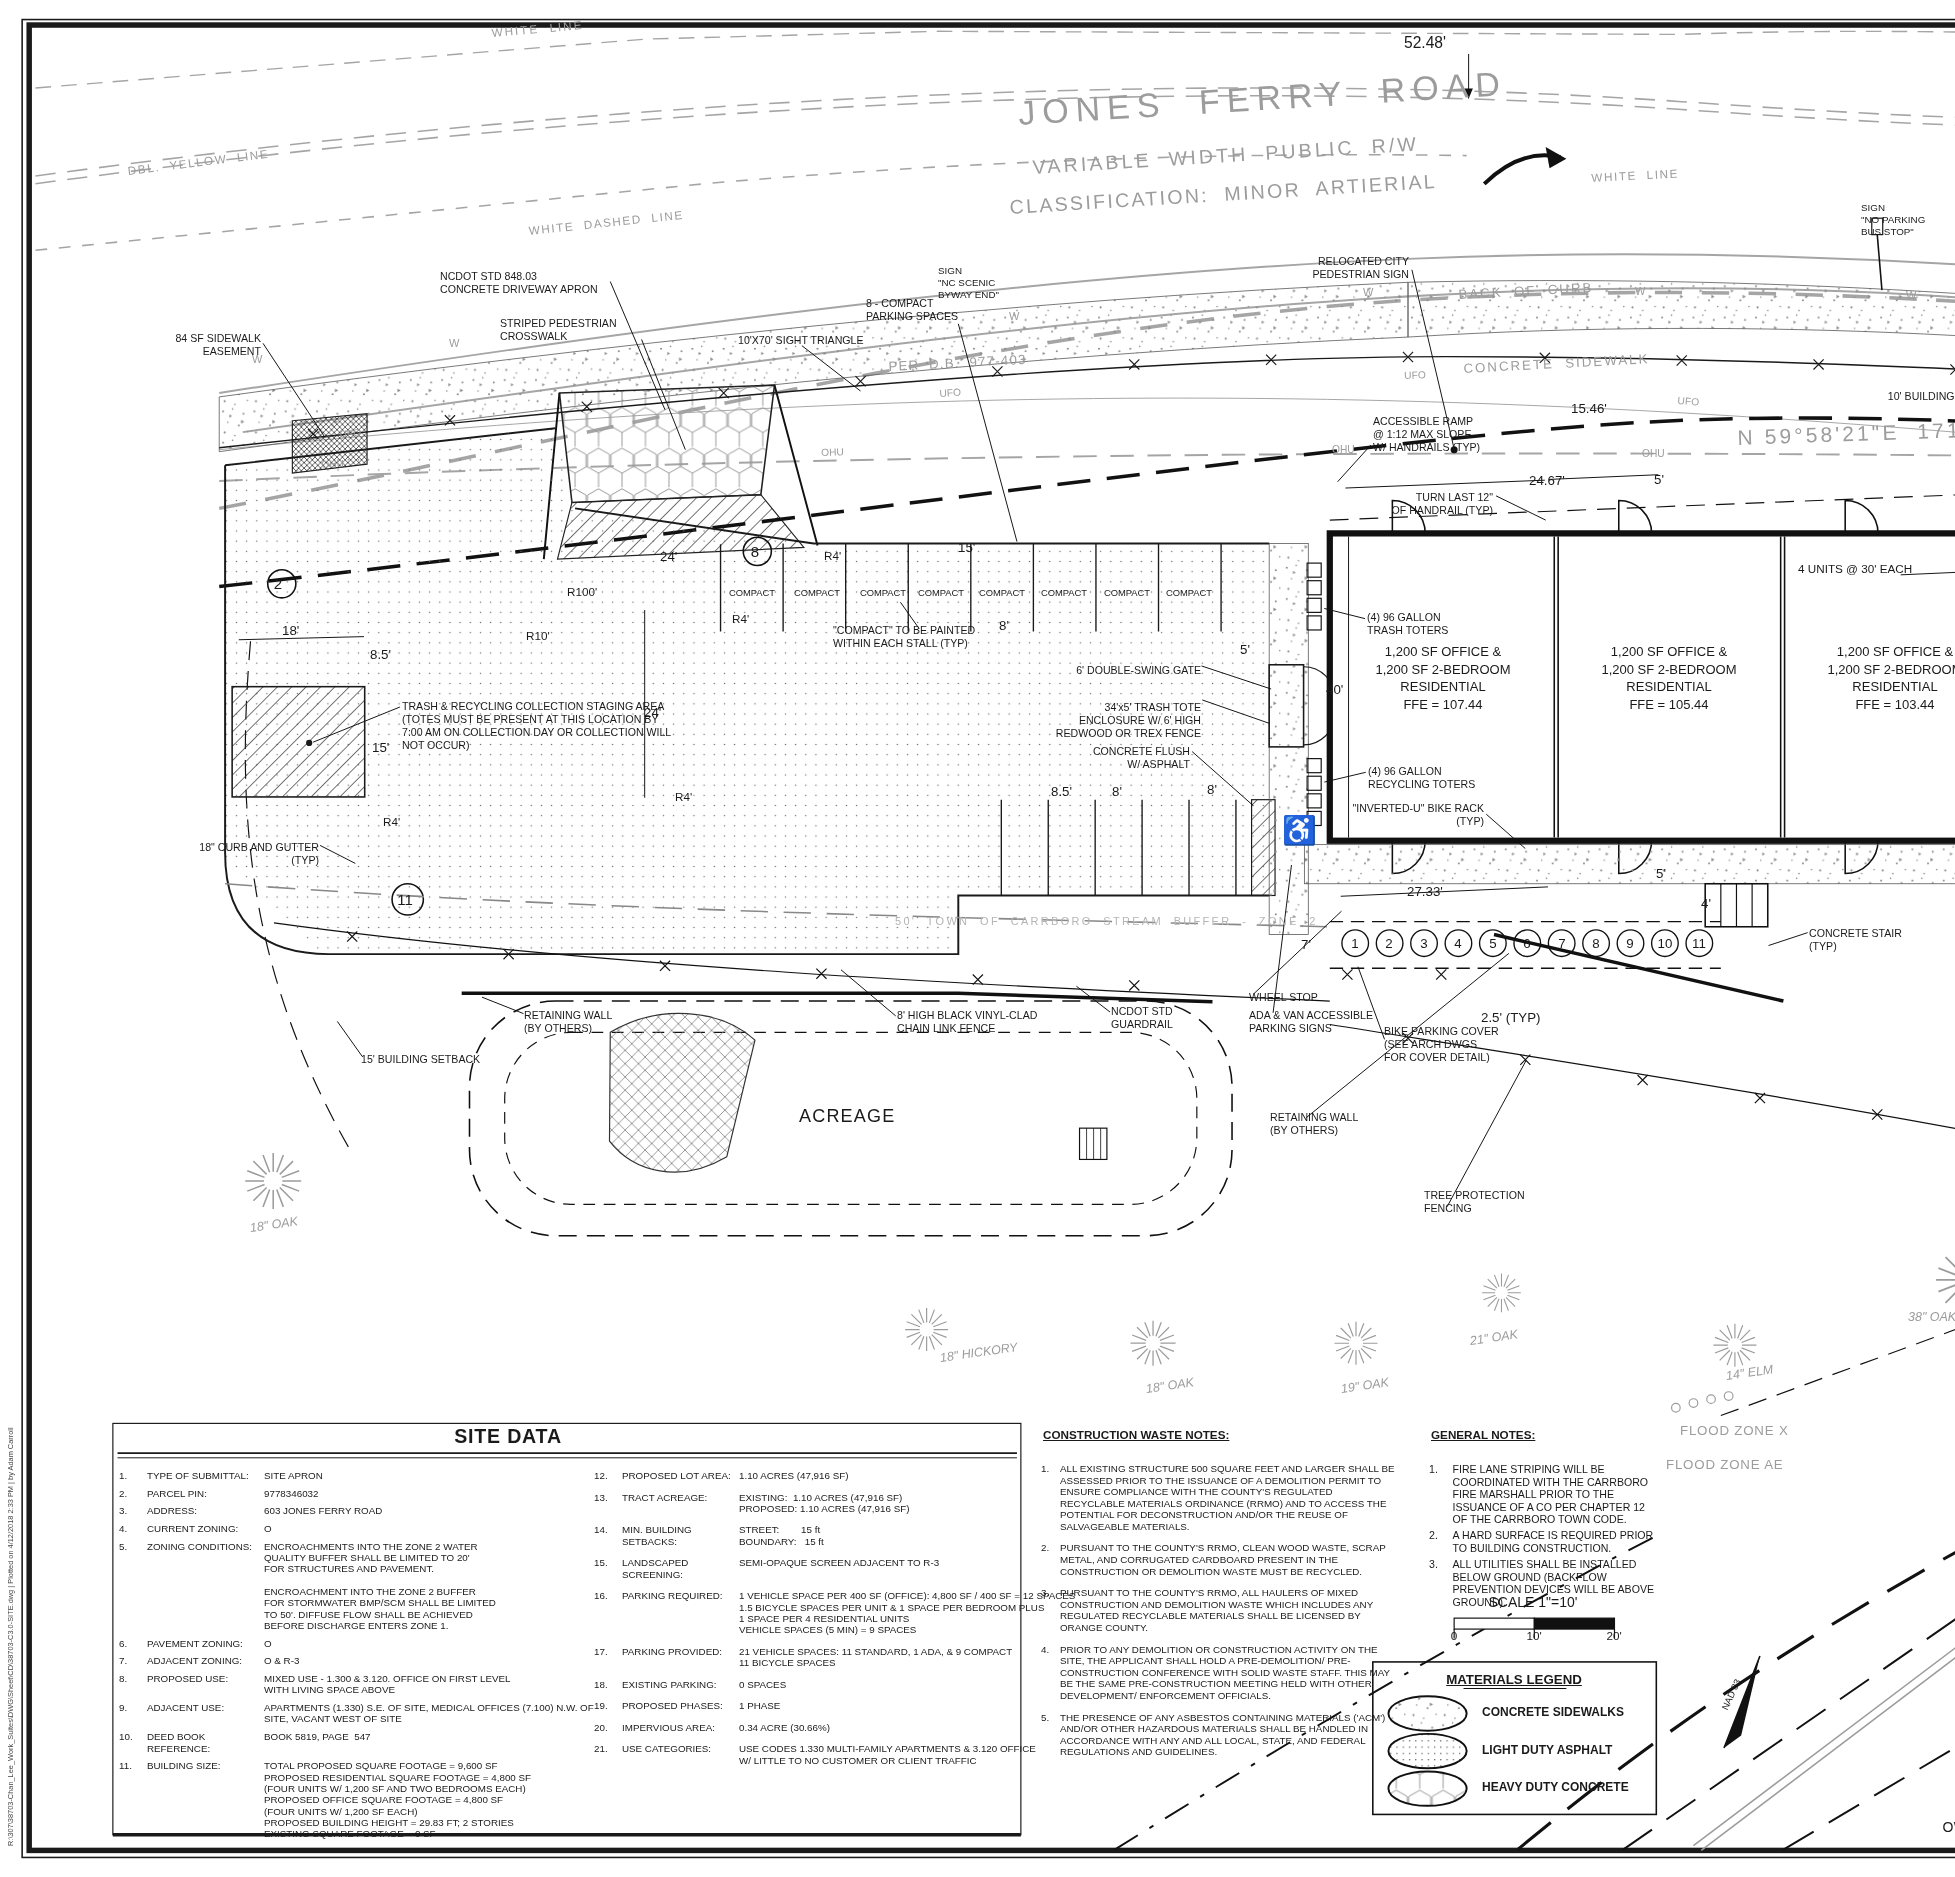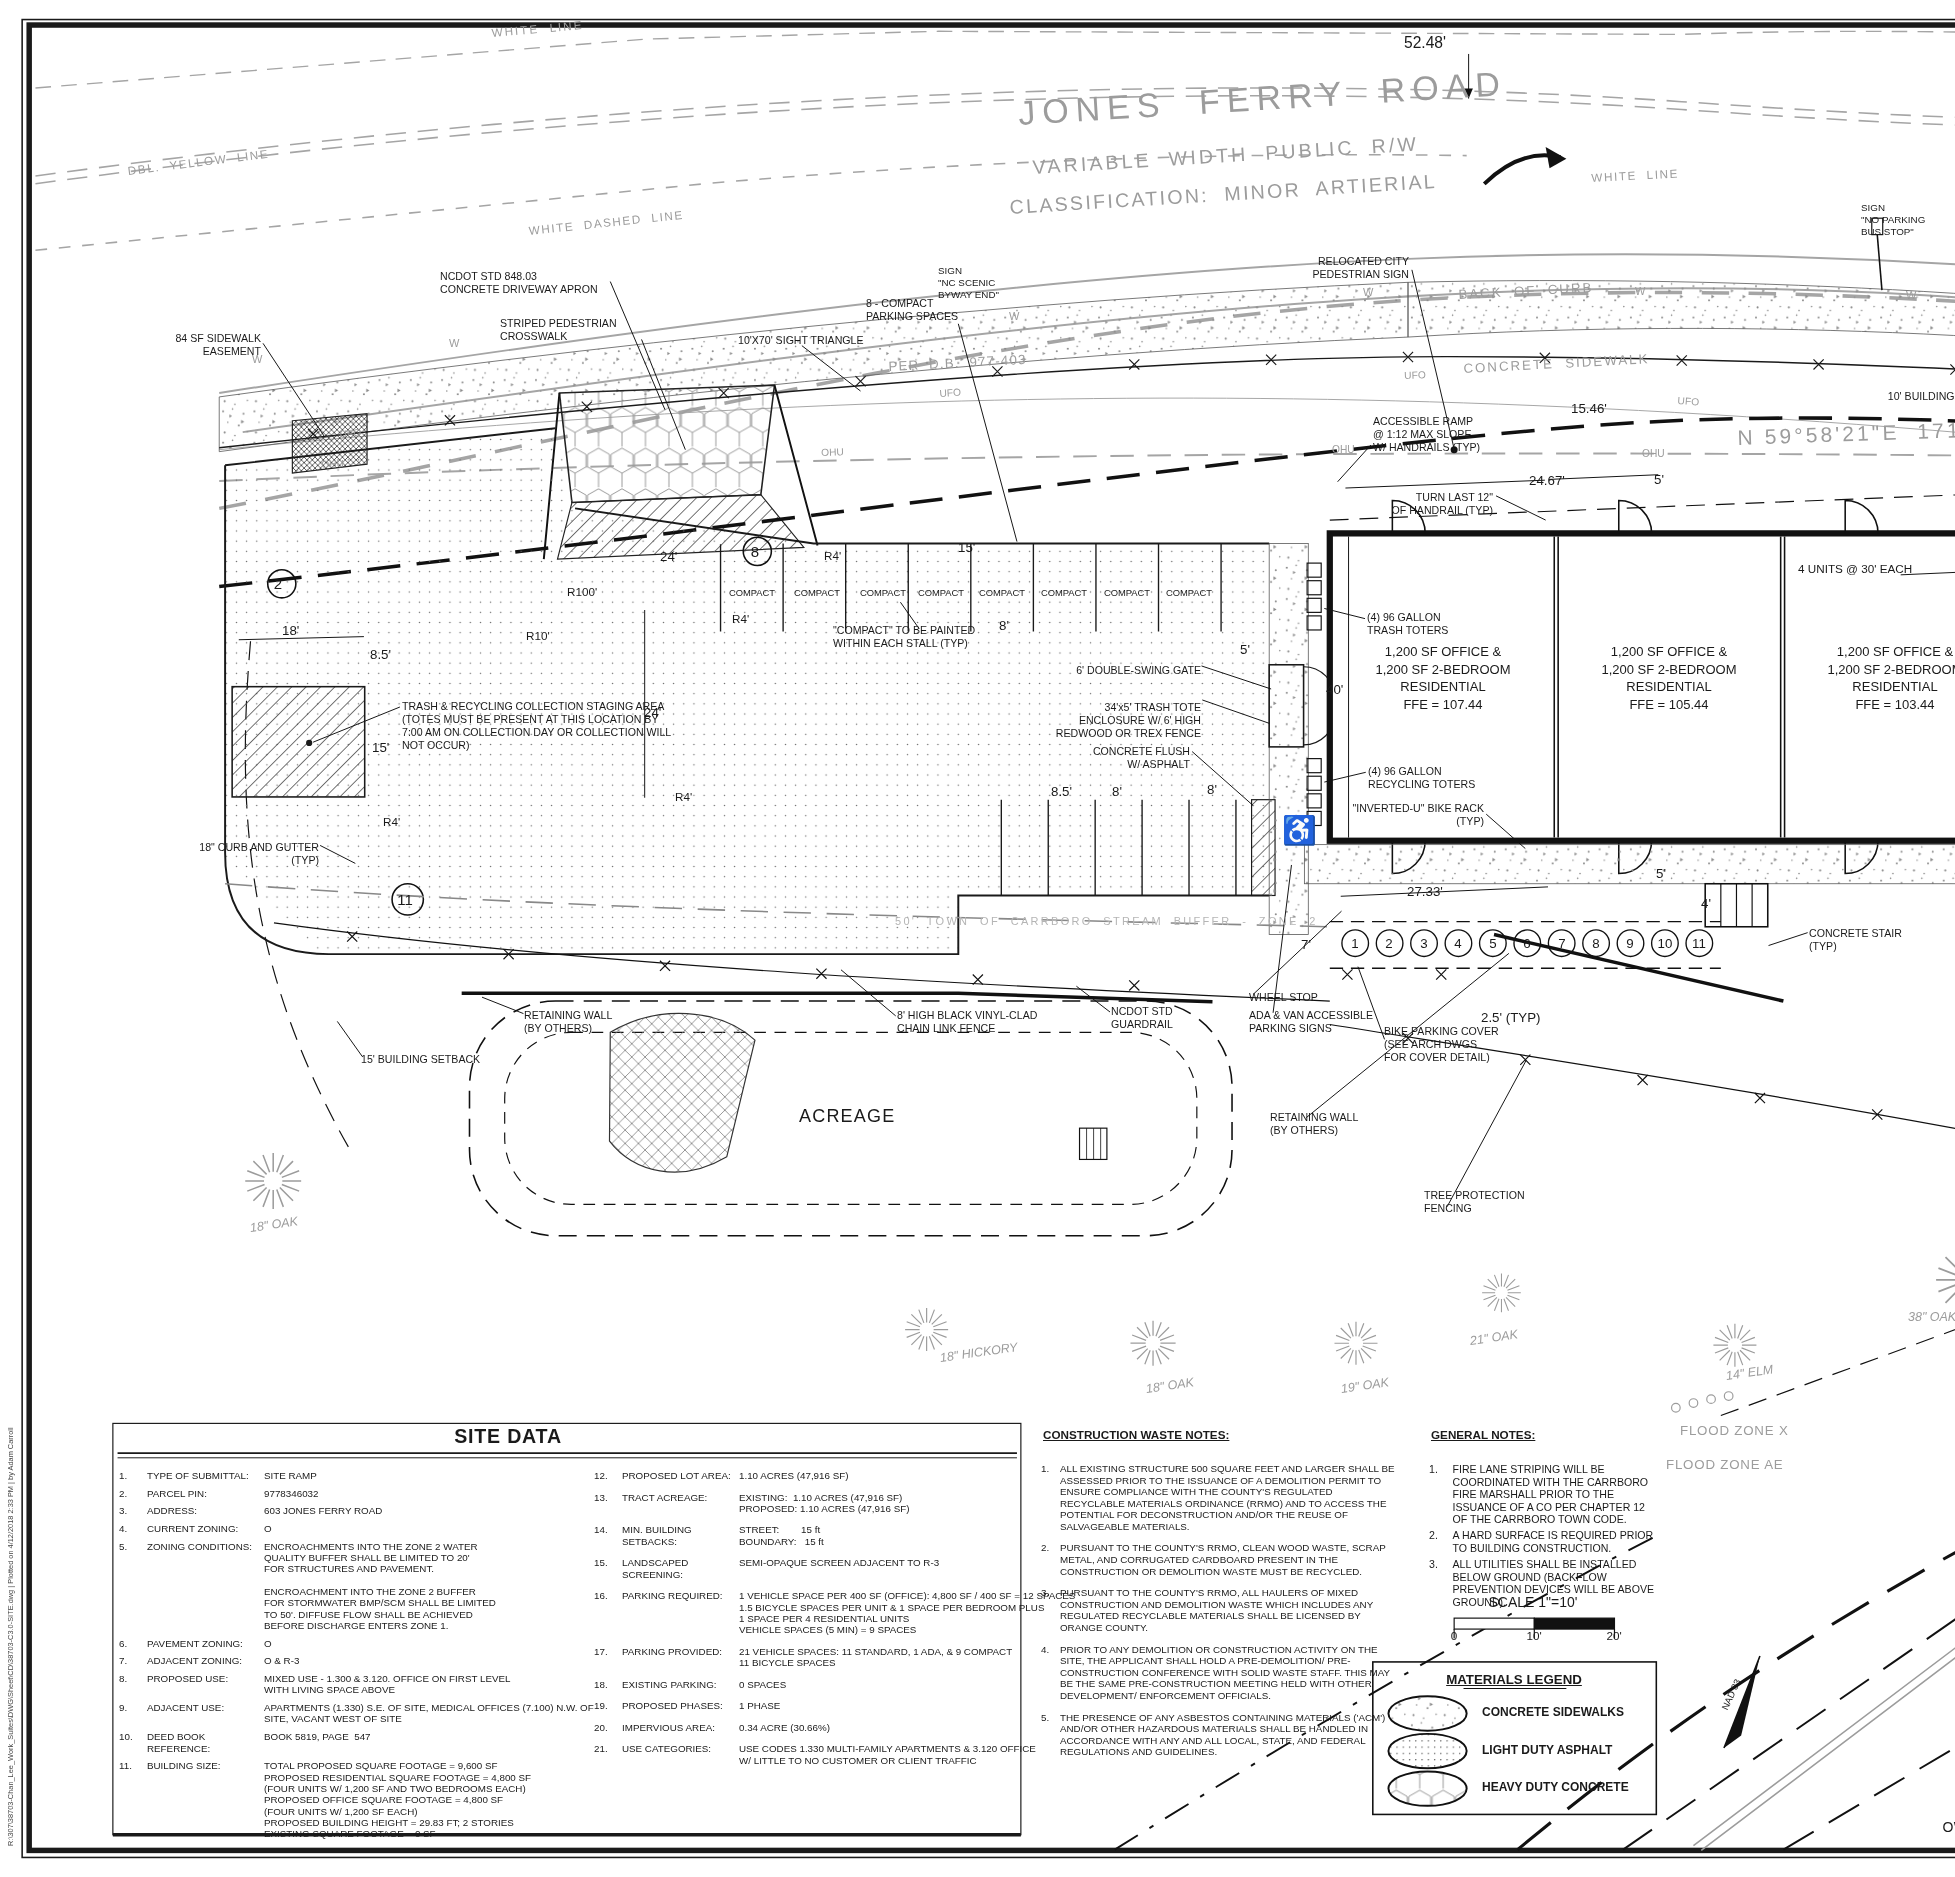--- a/index.html
+++ b/index.html
@@ -529,21 +529,21 @@
       <div class="plan-label" style="left: 1482px; top: 1705px; font-size: 12px; color: rgb(26, 26, 26); transform: translate(0px, 0px) rotate(0deg); transform-origin: 0px 0px; font-weight: 700;">CONCRETE SIDEWALKS</div>
       <div class="plan-label" style="left: 1482px; top: 1743px; font-size: 12px; color: rgb(26, 26, 26); transform: translate(0px, 0px) rotate(0deg); transform-origin: 0px 0px; font-weight: 700;">LIGHT DUTY ASPHALT</div>
       <div class="plan-label" style="left: 1482px; top: 1780px; font-size: 12px; color: rgb(26, 26, 26); transform: translate(0px, 0px) rotate(0deg); transform-origin: 0px 0px; font-weight: 700;">HEAVY DUTY CONCRETE</div>
     </div>
 
   <div class="sd-col" style="left:119px;top:1470px;width:463px;">
 
       <div class="sd-item">
         <span class="sd-num">1.</span>
         <span class="sd-label">TYPE OF SUBMITTAL:</span>
-        <span class="sd-value">SITE RAMP</span>
+        <span class="sd-value">SITE APRON</span>
       </div>
 
       <div class="sd-item">
         <span class="sd-num">2.</span>
         <span class="sd-label">PARCEL PIN:</span>
         <span class="sd-value">9778346032</span>
       </div>
 
       <div class="sd-item">
         <span class="sd-num">3.</span>

